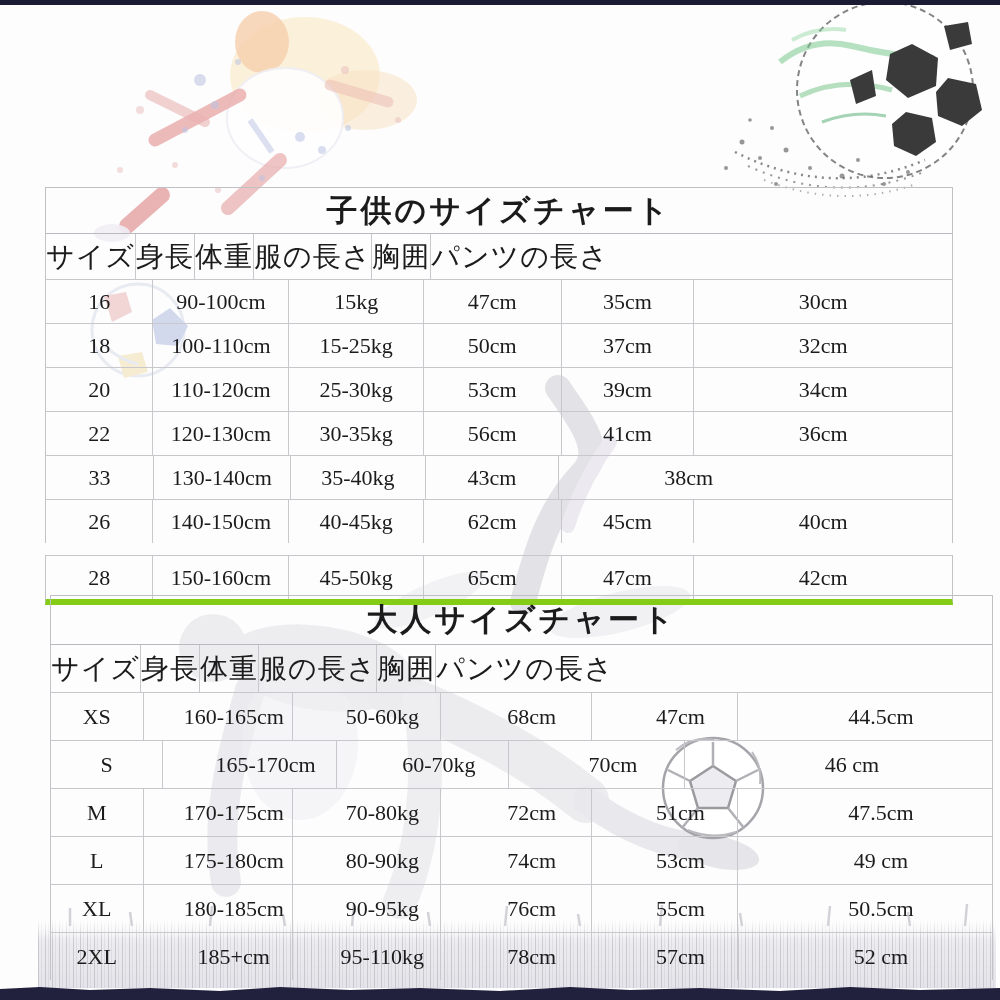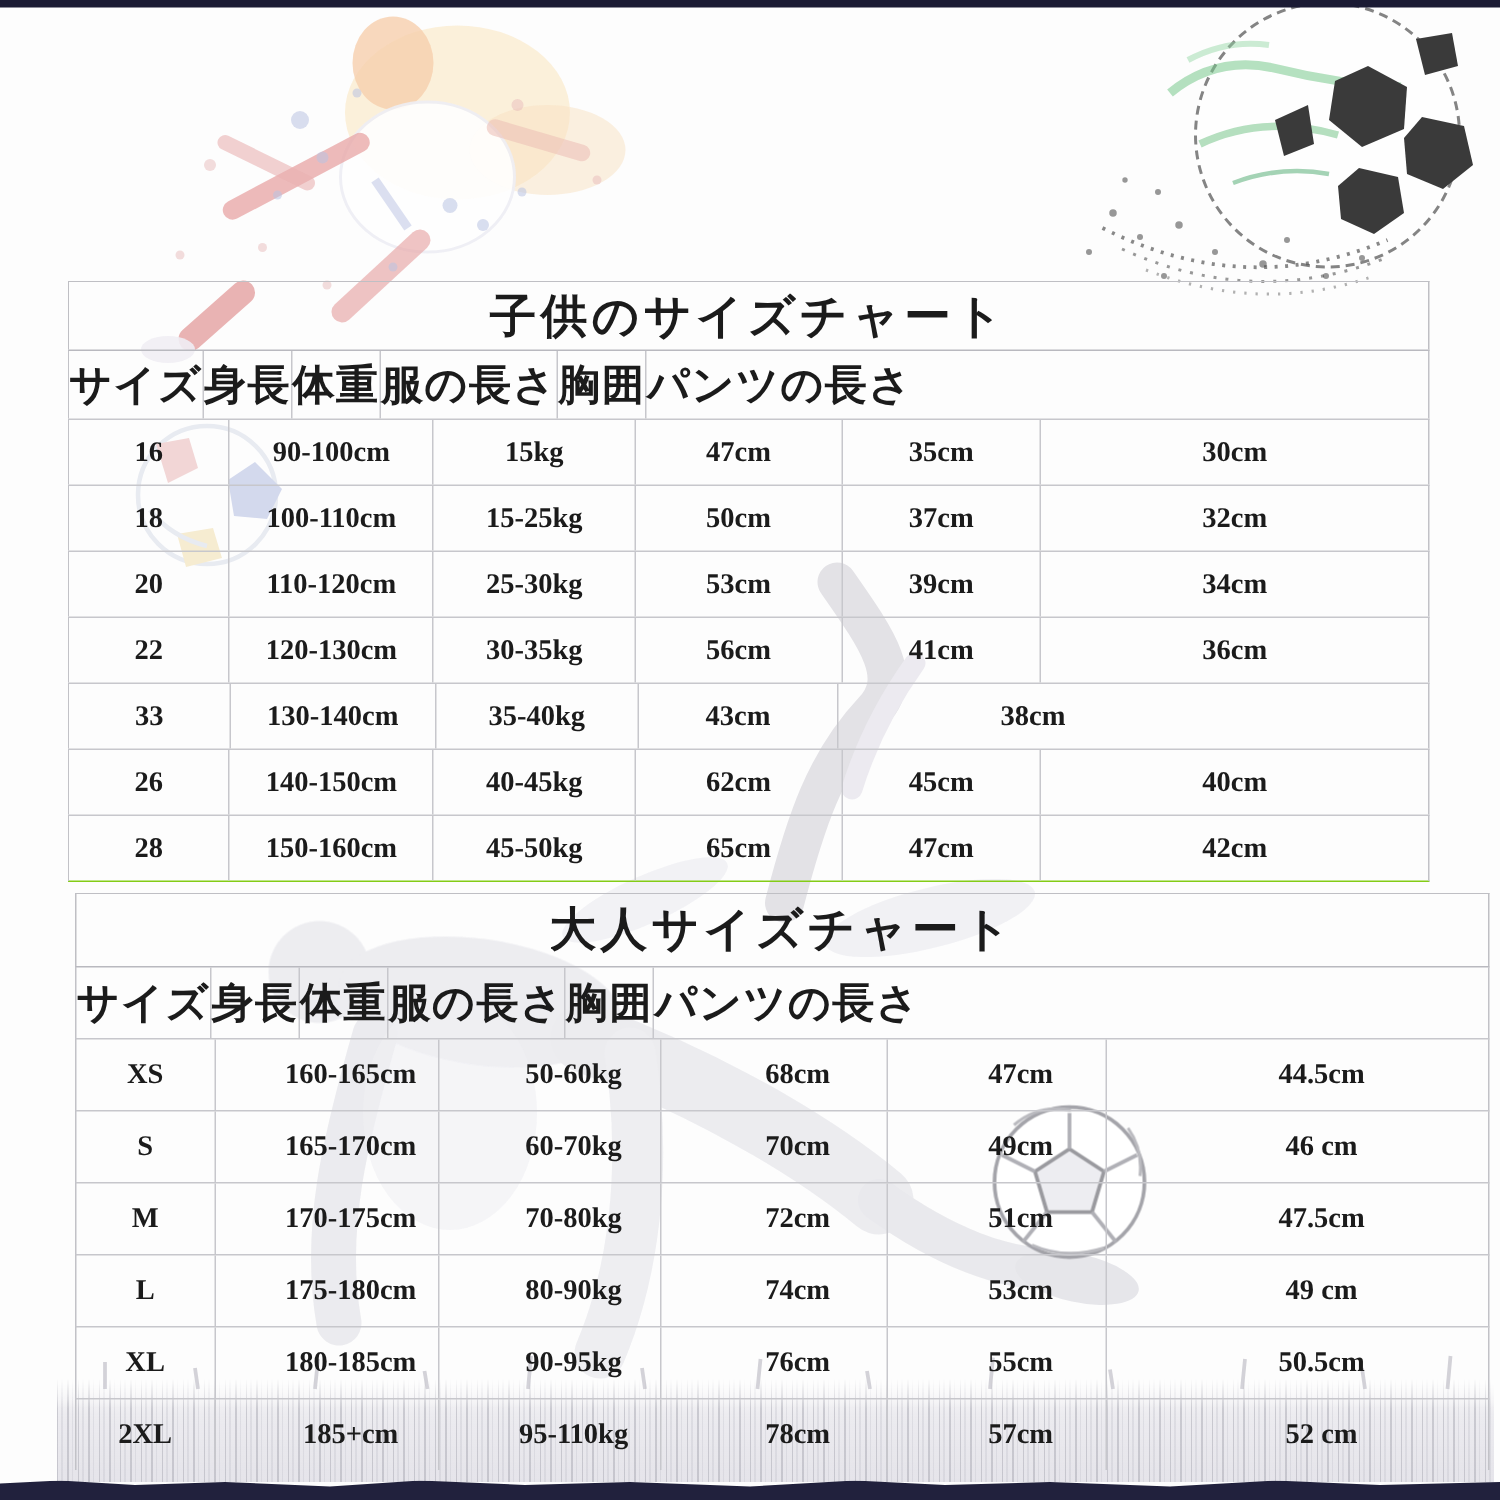--- a/index.html
+++ b/index.html
@@ -16,27 +16,27 @@
   .size-table.kids{left:45px;top:187px;width:908px;}
   .size-table.adult{left:50px;top:595px;width:943px;}
   .table-title{
     border:1px solid #bfbfc4;border-bottom:none;
     display:flex;align-items:center;justify-content:center;
     font-weight:700;letter-spacing:3px;font-size:31px;
   }
   .kids .table-title{height:45px;}
   .adult .table-title{height:48px;}
   .header-row,.row{display:flex;border-left:1px solid #c2c2c7;border-right:1px solid #c2c2c7;}
-  .header-row{border-top:1px solid #b9b9bf;font-weight:700;font-size:28px;}
+  .header-row{border-top:1px solid #b9b9bf;font-weight:400;font-size:28px;}
   .kids .header-row{height:45px;}
   .adult .header-row{height:47px;}
-  .row{border-top:1px solid #c7c7cc;font-size:19px;font-weight:700;}
+  .row{border-top:1px solid #c7c7cc;font-size:22px;font-weight:400;}
   .kids .row{height:43px;}
   .adult .row{height:47px;gap:32px;}
-  .kids .row:last-child{border-bottom:1px solid #84cc16;}
+  .kids .row:last-child{border-bottom:6px solid #84cc16;margin-top:12px;}
   .cell{
     display:flex;align-items:center;justify-content:center;
     border-right:1px solid #c7c7cc;white-space:nowrap;overflow:visible;
   }
   .cell:last-child{border-right:none;}
   .c0{width:11.8%;}.c1{width:15.0%;}.c2{width:14.8%;text-align:center;}.c3{width:15.2%;}.c4{width:14.6%;text-align:center;}.c5{width:28.6%;}
   .hcell{font-size:28px;letter-spacing:1px;}
 
   
   .top-strip{position:absolute;left:0;top:0;width:100%;height:5px;background:#1b1b34;z-index:3;}
@@ -273,21 +273,20 @@
           <div class="cell c3">68cm</div>
           <div class="cell c4">47cm</div>
           <div class="cell c5">44.5cm</div>
         </div>
 
         <div class="row">
           <div class="cell c0">S</div>
           <div class="cell c1">165-170cm</div>
           <div class="cell c2">60-70kg</div>
           <div class="cell c3">70cm</div>
-          <div class="cell c4">49cm</div>
           <div class="cell c5">46 cm</div>
         </div>
 
         <div class="row">
           <div class="cell c0">M</div>
           <div class="cell c1">170-175cm</div>
           <div class="cell c2">70-80kg</div>
           <div class="cell c3">72cm</div>
           <div class="cell c4">51cm</div>
           <div class="cell c5">47.5cm</div>

